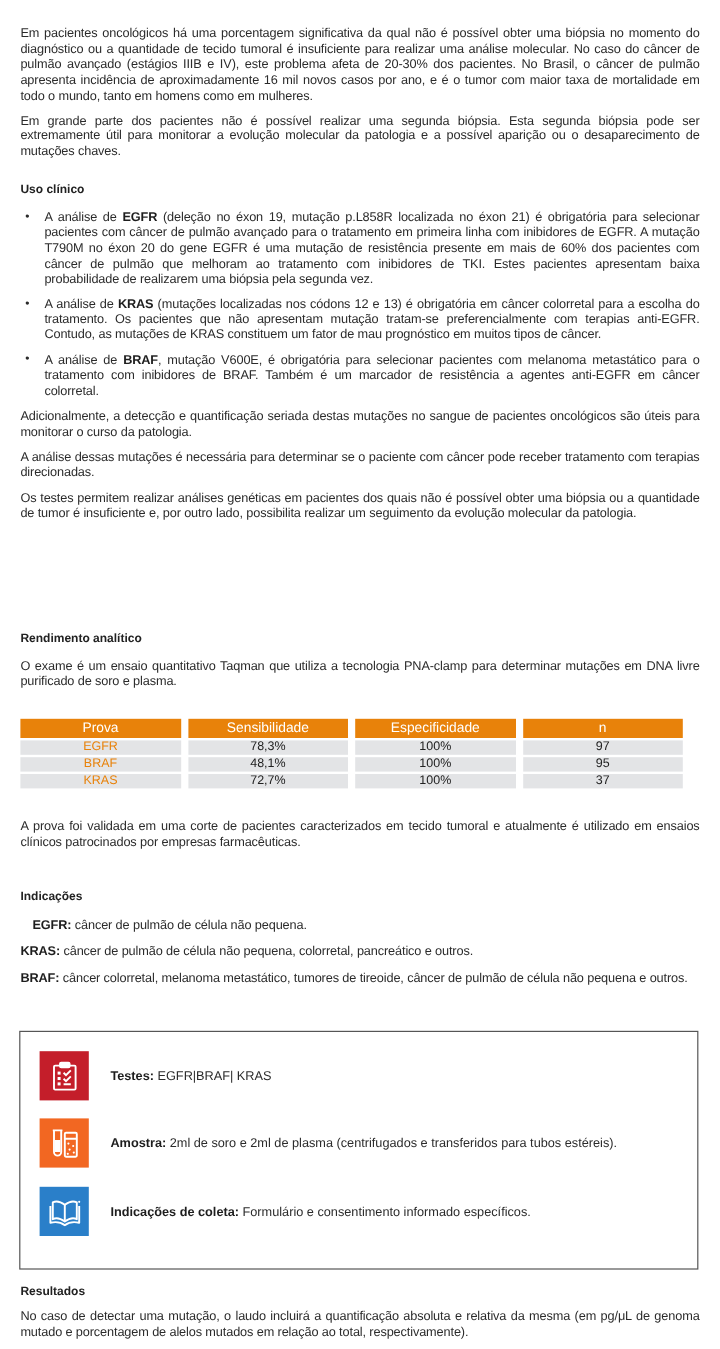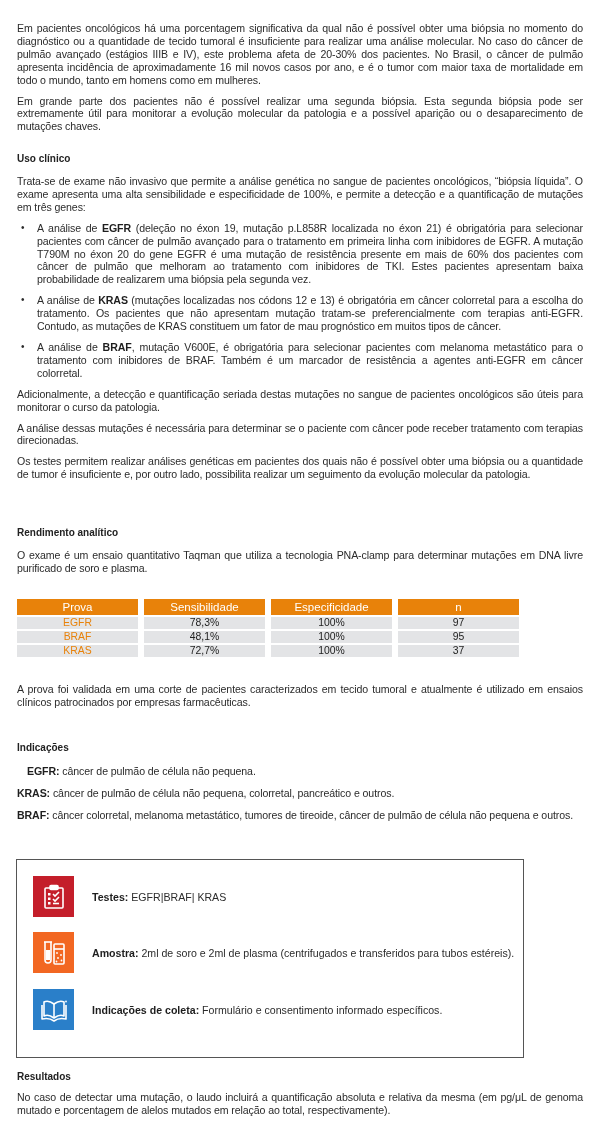--- a/index.html
+++ b/index.html
@@ -21,32 +21,32 @@
   ul.bullets li {
     position: relative; padding-left: 20px;
     font-size: 10.6px; line-height: 12.9px; text-align: justify; letter-spacing: -0.1px;
   }
   ul.bullets li .dot {
     position: absolute; left: 4px; top: 0; font-size: 10px;
   }
   b { font-weight: bold; color: #1e1e1e; }
 
   
-  .tbl { position: absolute; left: 17px; top: 599px; width: 502px; }
+  .tbl { position: absolute; left: 17px; top: 599px; width: 552px; }
   .trow { display: flex; gap: 6px; margin-bottom: 2px; }
   .trow .c {
     flex: 1; text-align: center; font-size: 10.4px;
   }
   .thead .c { background: #E8820A; color: #ffffff; height: 16px; line-height: 16px; font-size: 11.5px; }
   .tbody .c { background: #E3E4E6; color: #222; height: 12px; line-height: 12px; }
   .tbody .c.name { color: #E8820A; }
 
   
   .infobox {
-    position: absolute; left: 16px; top: 859px; width: 508px; height: 199px;
+    position: absolute; left: 16px; top: 859px; width: 566px; height: 199px;
     border: 1.5px solid #555; box-sizing: border-box;
   }
   .irow { position: absolute; left: 16px; display: flex; align-items: center; }
   .ibadge {
     width: 41px; height: 41px; display: flex; align-items: center; justify-content: center;
   }
   .ibadge svg { display: block; }
   .itext { margin-left: 18px; font-size: 10.6px; color: #2b2b2b; }
 </style>
 </head>
@@ -54,21 +54,20 @@
 
 <div class="page">
 
   <div class="col" style="top:22px;">
     <p class="body">Em pacientes oncológicos há uma porcentagem significativa da qual não é possível obter uma biópsia no momento do diagnóstico ou a quantidade de tecido tumoral é insuficiente para realizar uma análise molecular. No caso do câncer de pulmão avançado (estágios IIIB e IV), este problema afeta de 20-30% dos pacientes. No Brasil, o câncer de pulmão apresenta incidência de aproximadamente 16 mil novos casos por ano, e é o tumor com maior taxa de mortalidade em todo o mundo, tanto em homens como em mulheres.</p>
     <p class="body" style="margin-top:8px;">Em grande parte dos pacientes não é possível realizar uma segunda biópsia. Esta segunda biópsia pode ser extremamente útil para monitorar a evolução molecular da patologia e a possível aparição ou o desaparecimento de mutações chaves.</p>
   </div>
 
   <div class="col" style="top:151px;">
     <h2>Uso clínico</h2>
-    <p class="body" style="margin-top:8px;">Trata-se de exame não invasivo que permite a análise genética no sangue de pacientes oncológicos, “biópsia líquida”. O exame apresenta uma alta sensibilidade e especificidade de 100%, e permite a detecção e a quantificação de mutações em três genes:</p>
     <ul class="bullets" style="margin-top:8px;">
       <li>
         <span class="dot">•</span><span>A análise de </span><b>EGFR</b><span> (deleção no éxon 19, mutação p.L858R localizada no éxon 21) é obrigatória para selecionar pacientes com câncer de pulmão avançado para o tratamento em primeira linha com inibidores de EGFR. A mutação T790M no éxon 20 do gene EGFR é uma mutação de resistência presente em mais de 60% dos pacientes com câncer de pulmão que melhoram ao tratamento com inibidores de TKI. Estes pacientes apresentam baixa probabilidade de realizarem uma biópsia pela segunda vez.</span>
       </li>
       <li style="margin-top:8px;">
         <span class="dot">•</span><span>A análise de </span><b>KRAS</b><span> (mutações localizadas nos códons 12 e 13) é obrigatória em câncer colorretal para a escolha do tratamento. Os pacientes que não apresentam mutação tratam-se preferencialmente com terapias anti-EGFR. Contudo, as mutações de KRAS constituem um fator de mau prognóstico em muitos tipos de câncer.</span>
       </li>
       <li style="margin-top:8px;">
         <span class="dot">•</span><span>A análise de </span><b>BRAF</b><span>, mutação V600E, é obrigatória para selecionar pacientes com melanoma metastático para o tratamento com inibidores de BRAF. Também é um marcador de resistência a agentes anti-EGFR em câncer colorretal.</span>
       </li>

